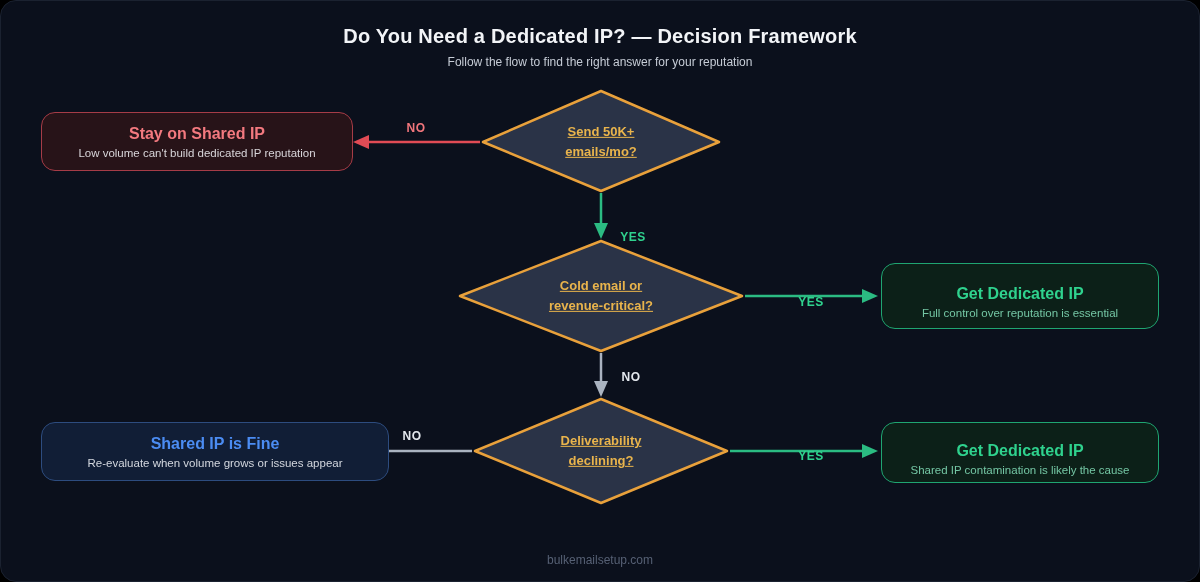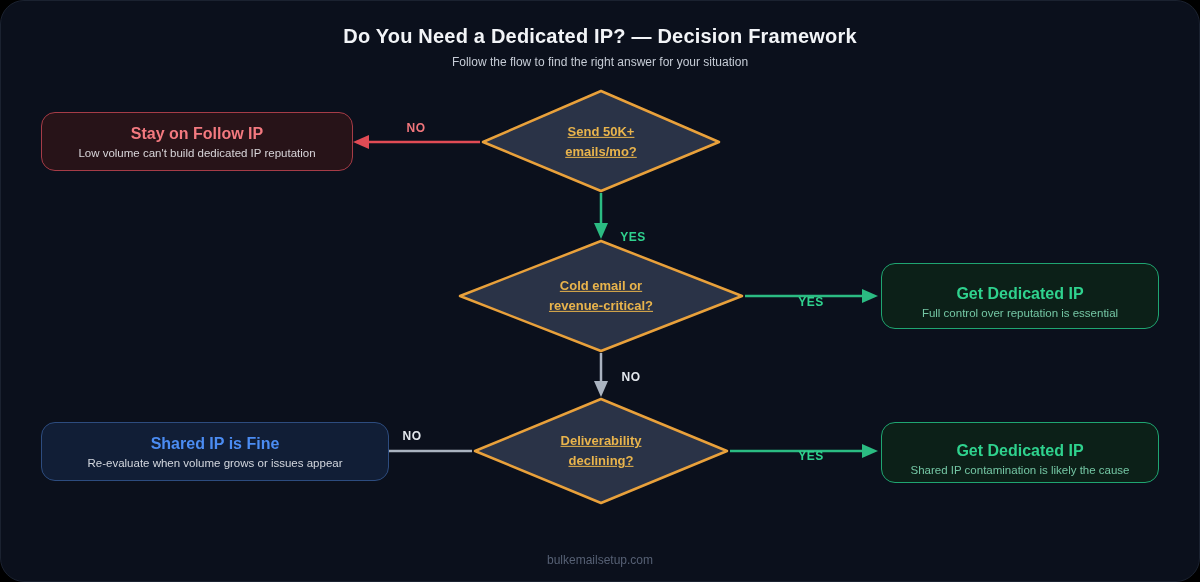--- a/index.html
+++ b/index.html
@@ -7,21 +7,21 @@
     padding: 0;
     background: #000000;
     font-family: "Liberation Sans", "DejaVu Sans", sans-serif;
   }
   .canvas {
     position: relative;
     width: 1200px;
     height: 582px;
     background: #0b101c;
     border: 1px solid #1b2230;
-    border-radius: 24px;
+    border-radius: 16px;
     box-sizing: border-box;
     overflow: hidden;
   }
   .page-title {
     position: absolute;
     top: 24px; left: 0; width: 100%;
     text-align: center;
     color: #f2f4f7;
     font-size: 20px;
     font-weight: bold;
@@ -112,21 +112,21 @@
     color: #566074;
     font-size: 12px;
   }
 </style>
 </head>
 <body>
 
 <div class="canvas">
 
   <div class="page-title">Do You Need a Dedicated IP? — Decision Framework</div>
-  <div class="page-subtitle">Follow the flow to find the right answer for your situation</div>
+  <div class="page-subtitle">Follow the flow to find the right answer for your reputation</div>
 
   <svg class="flow-layer" width="1200" height="582" viewBox="0 0 1200 582" xmlns="http://www.w3.org/2000/svg">
 
     <polygon points="600,90 718,141 600,190 482,141" fill="#2a3347" stroke="#e9a13b" stroke-width="2.5" stroke-linejoin="round"></polygon>
     <polygon points="600,240 741,295 600,350 459,295" fill="#2a3347" stroke="#e9a13b" stroke-width="2.5" stroke-linejoin="round"></polygon>
     <polygon points="600,398 726,450 600,502 474,450" fill="#2a3347" stroke="#e9a13b" stroke-width="2.5" stroke-linejoin="round"></polygon>
 
     <line x1="479" y1="141" x2="366" y2="141" stroke="#e14b55" stroke-width="2.5"></line>
     <polygon points="352,141 368,134 368,148" fill="#e14b55"></polygon>
 
@@ -154,21 +154,21 @@
 declining?</div>
 
   <div class="edge-label red" style="left:415px; top:127px;">NO</div>
   <div class="edge-label green" style="left:632px; top:216px;">YES</div>
   <div class="edge-label green" style="left:810px; top:281px;">YES</div>
   <div class="edge-label gray" style="left:630px; top:376px;">NO</div>
   <div class="edge-label gray" style="left:411px; top:435px;">NO</div>
   <div class="edge-label green" style="left:810px; top:435px;">YES</div>
 
   <div class="result-card card-red">
-    <div class="card-title">Stay on Follow IP</div>
+    <div class="card-title">Stay on Shared IP</div>
     <div class="card-subtitle">Low volume can't build dedicated IP reputation</div>
   </div>
 
   <div class="result-card card-green-mid">
     <div class="card-title">Get Dedicated IP</div>
     <div class="card-subtitle">Full control over reputation is essential</div>
   </div>
 
   <div class="result-card card-blue">
     <div class="card-title">Shared IP is Fine</div>

